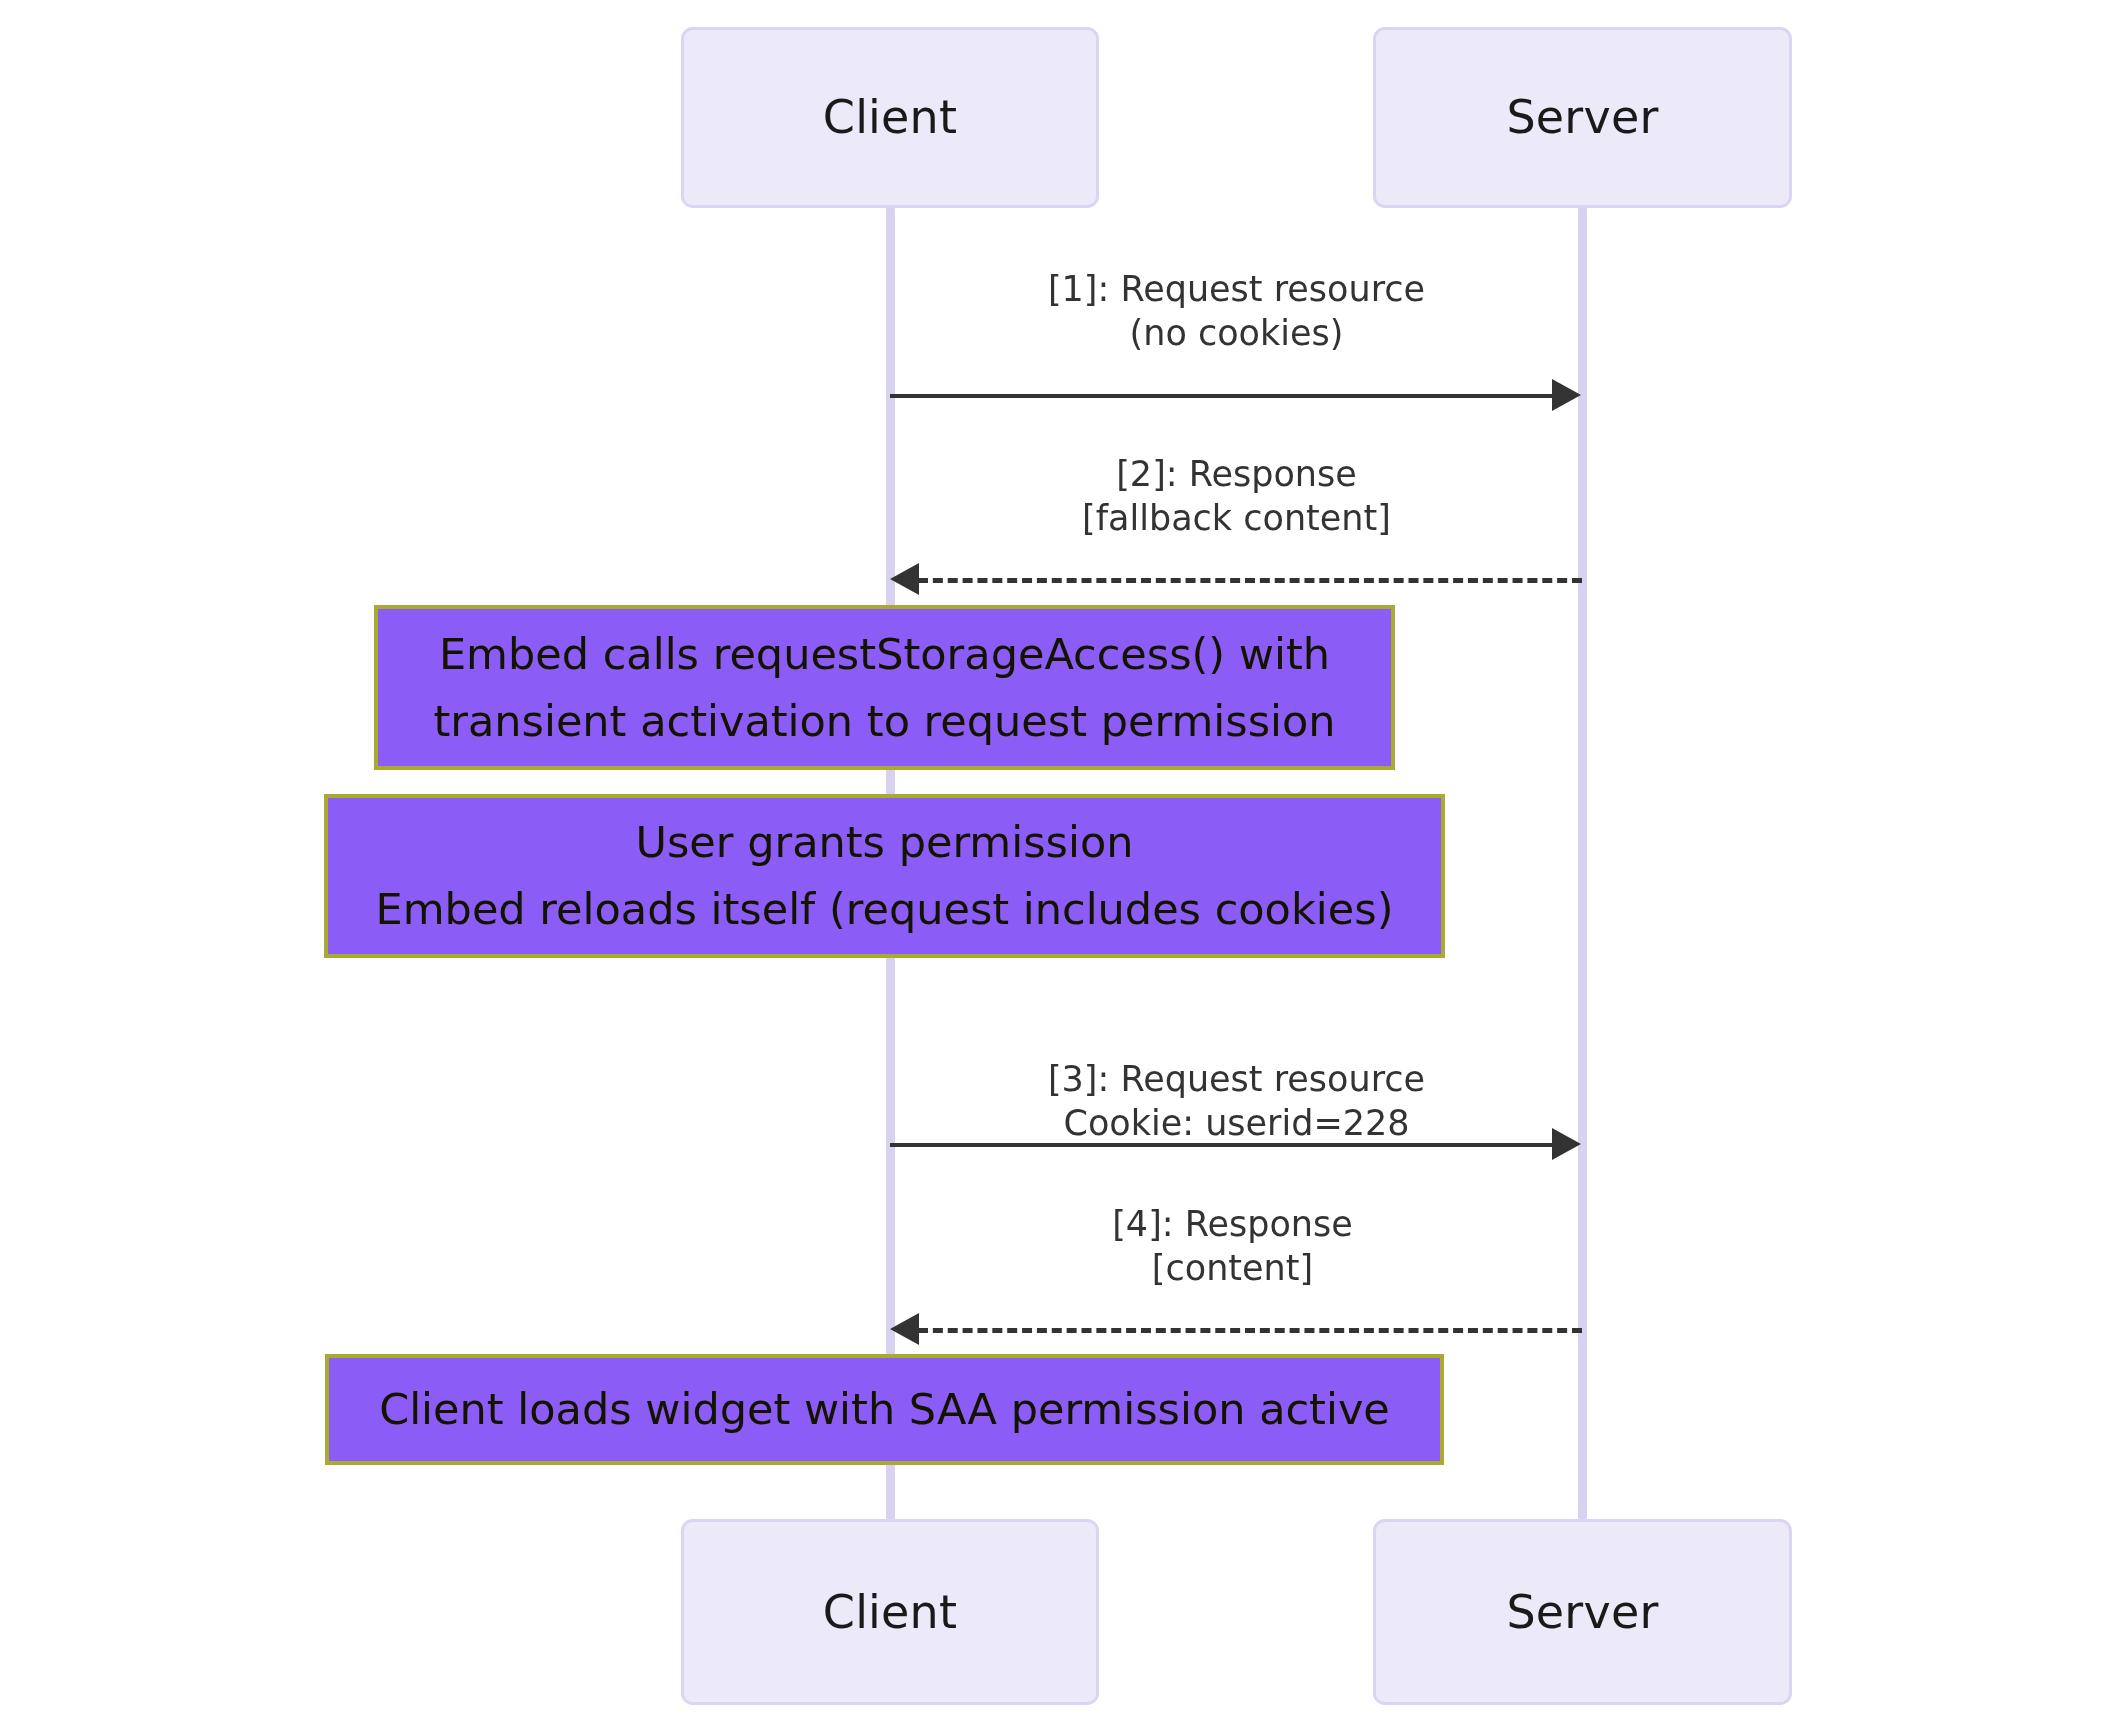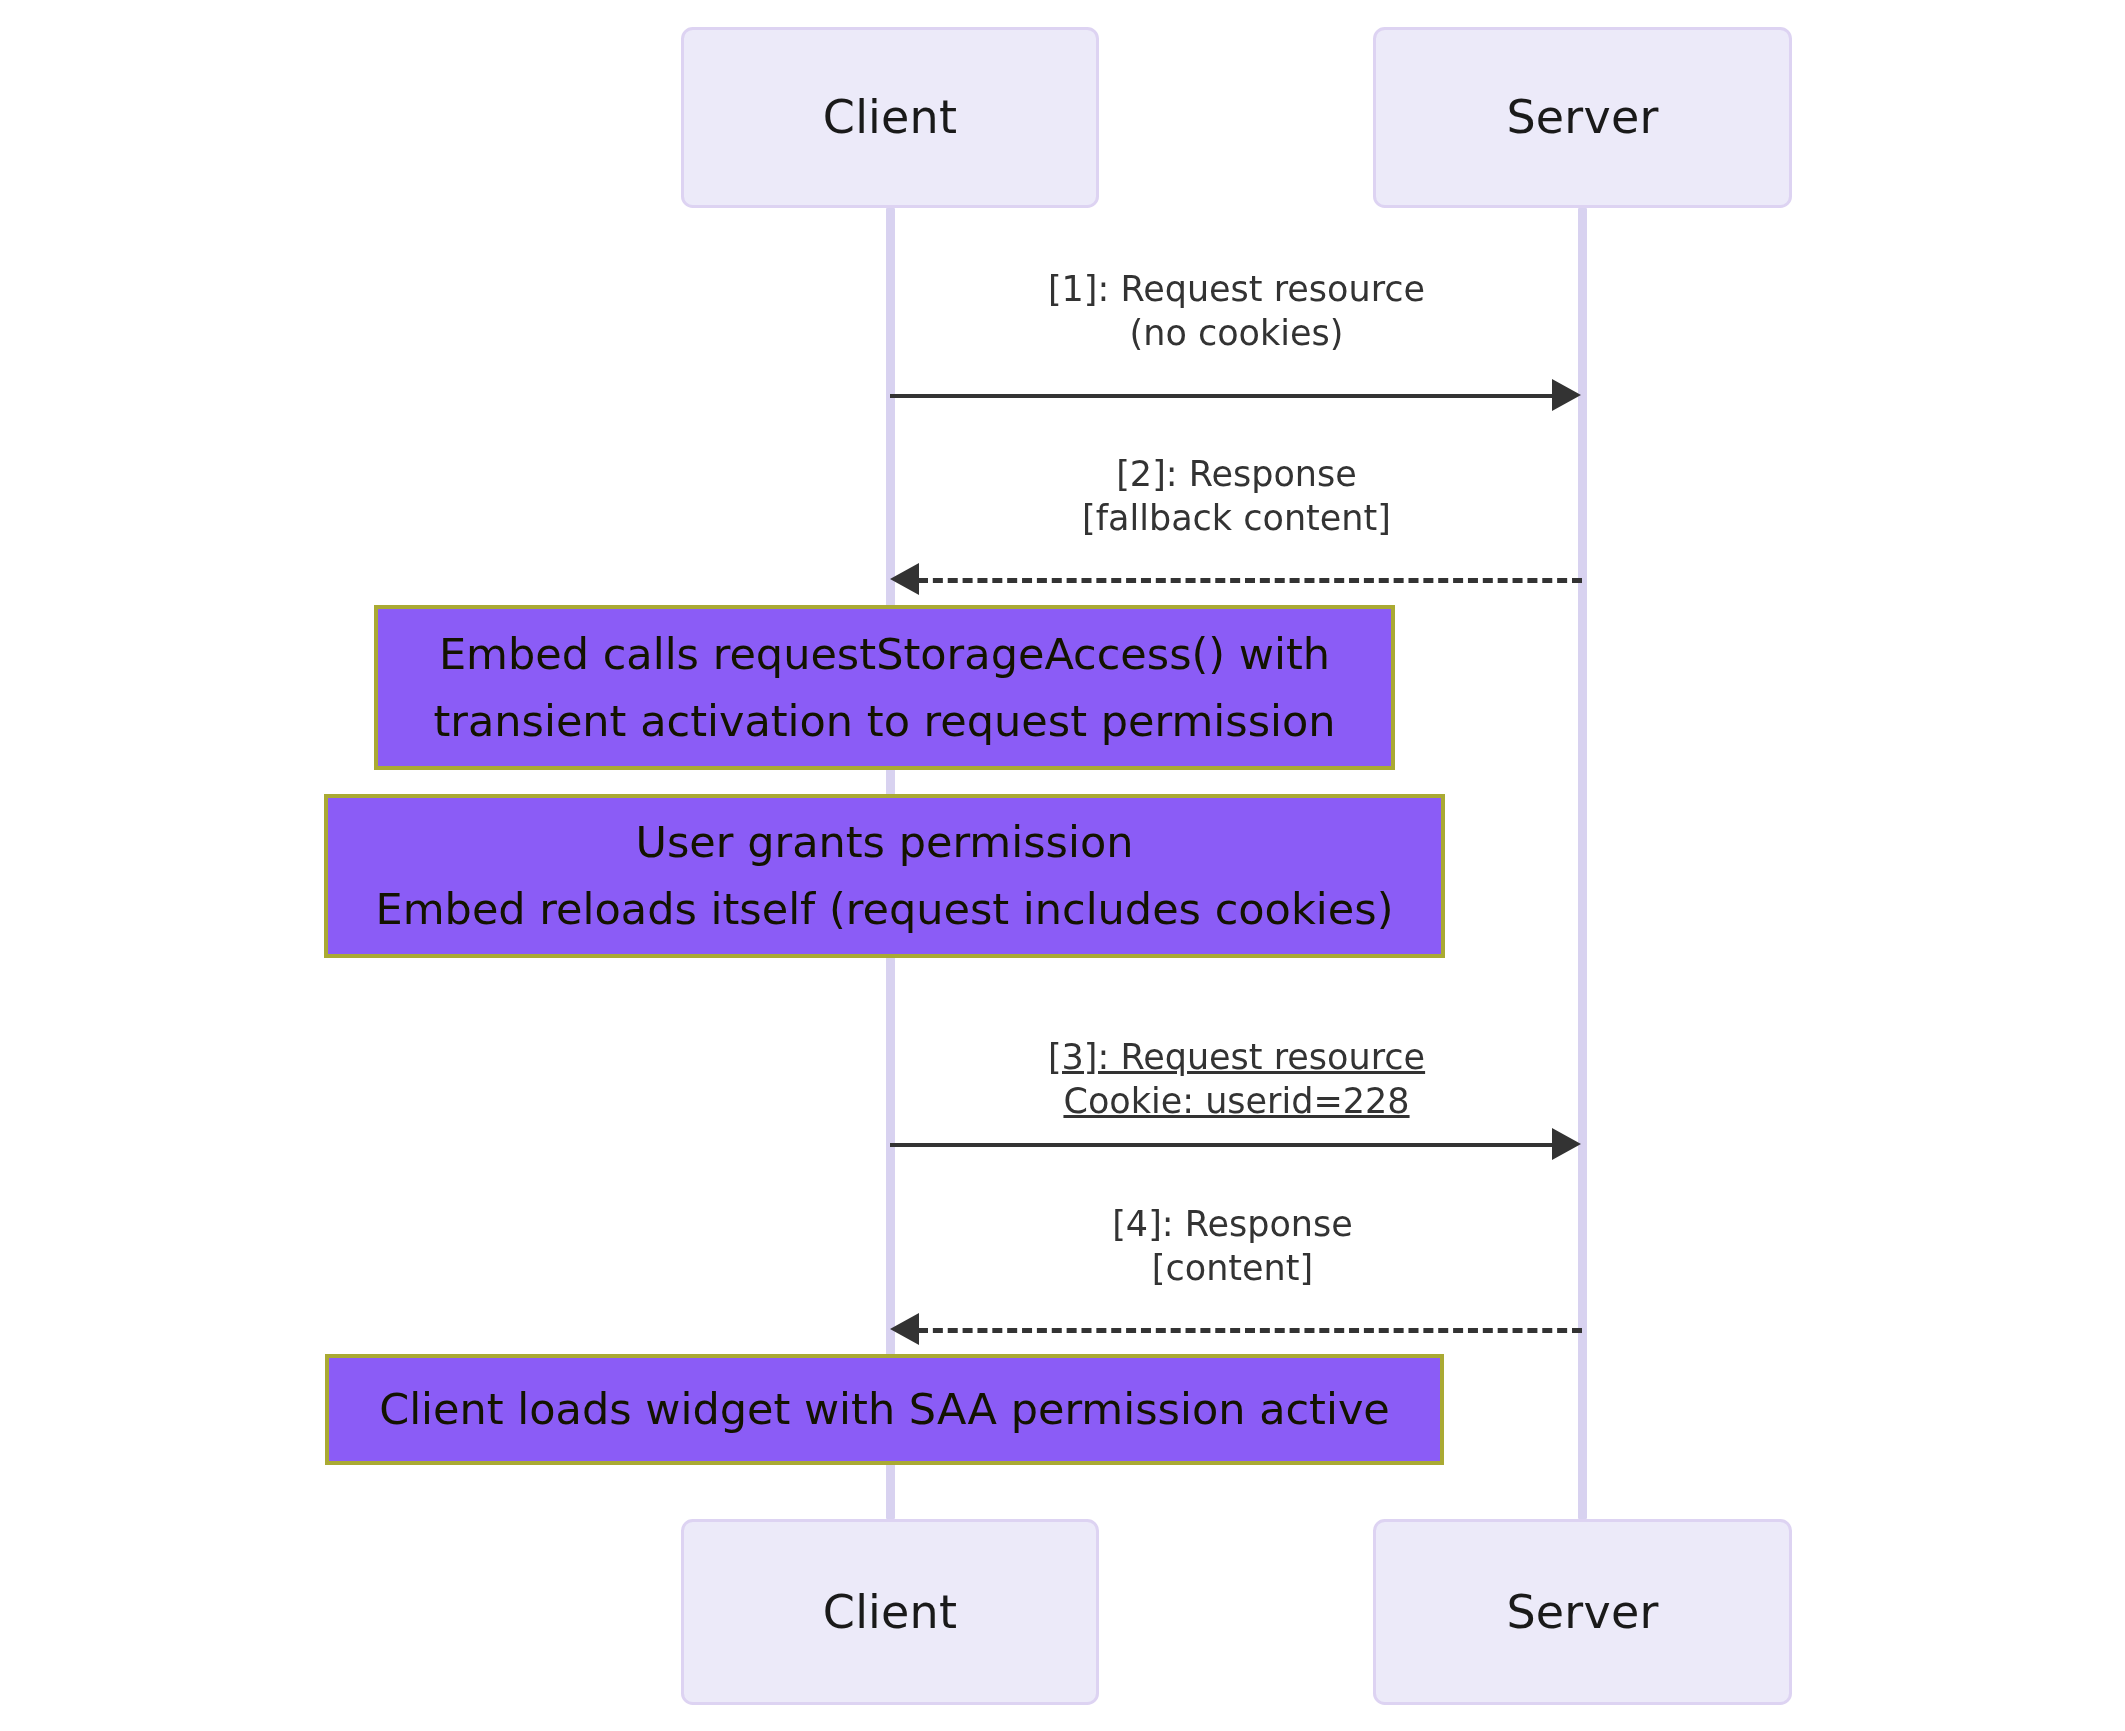--- a/index.html
+++ b/index.html
@@ -132,21 +132,21 @@
   <div class="note-box" style="left:374px; top:605px; width:1021px; height:165px;">
     <div class="note-line">Embed calls requestStorageAccess() with</div>
     <div class="note-line">transient activation to request permission</div>
   </div>
 
   <div class="note-box" style="left:324px; top:794px; width:1121px; height:164px;">
     <div class="note-line">User grants permission</div>
     <div class="note-line">Embed reloads itself (request includes cookies)</div>
   </div>
 
-  <div class="msg-label" style="left:890px; top:1036px; width:693px;text-decoration:underline;">
+  <div class="msg-label" style="left:890px; top:1058px; width:693px;">
     <div>[3]: Request resource</div>
     <div>Cookie: userid=228</div>
   </div>
   <div class="msg-line" style="left:890px; top:1143px; width:668px;"></div>
   <div class="arrow-head right" style="left:1552px; top:1128px;"></div>
 
   <div class="msg-label" style="left:886px; top:1203px; width:693px;">
     <div>[4]: Response</div>
     <div>[content]</div>
   </div>

